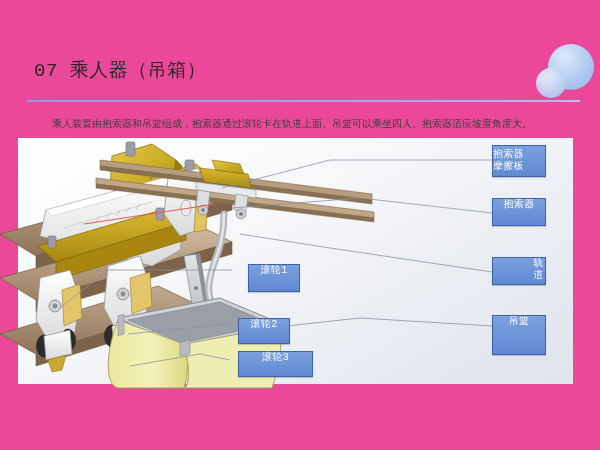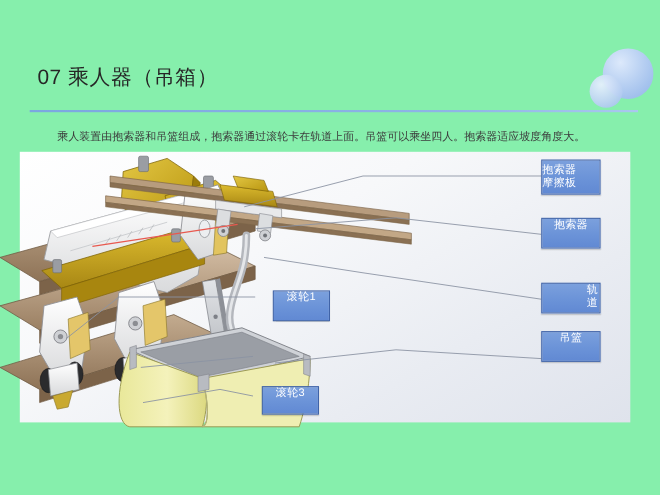--- a/index.html
+++ b/index.html
@@ -1,21 +1,21 @@
 <!DOCTYPE html>
 <html><head>
 <meta charset="utf-8">
 <style>
   html,body{margin:0;padding:0;}
   body{
     width:600px;height:450px;background:#ffffff;overflow:hidden;
     font-family:"Liberation Sans","DejaVu Sans",sans-serif;
     position:relative;
   }
-  .slide{position:absolute;inset:0;background:#86efac;}
+  .slide{position:absolute;inset:0;background:#ec4899;font-family:Liberation Mono, monospace;}
 
   
   .deco{position:absolute;right:0;top:40px;width:90px;height:62px;overflow:hidden;}
   .deco .c-big{
     position:absolute;right:6px;top:4px;width:46px;height:46px;border-radius:50%;
     background:radial-gradient(circle at 35% 28%, #dce9fb 0%, #b8d0f2 45%, #8fb3e8 100%);
   }
   .deco .c-small{
     position:absolute;right:34px;top:28px;width:30px;height:30px;border-radius:50%;
     background:radial-gradient(circle at 35% 30%, #e6f0fd 0%, #c3d7f4 50%, #9dbcec 100%);
@@ -222,23 +222,24 @@
         <path d="M128,196 L230,186"></path>
         <path d="M130,228 L200,216 L230,222"></path>
         <path d="M222,50 L330,22 L492,22"></path>
         <path d="M232,70 L360,60 L492,75"></path>
         <path d="M240,96 L330,110 L492,134"></path>
         <path d="M250,192 L360,180 L492,188"></path>
       </g>
     </svg>
 
     <div class="label" style="left:248px;top:126px;width:52px;height:28px;">滚轮1</div>
-    <div class="label" style="left:238px;top:213px;width:52px;height:26px;">滚轮3</div>
+    <div class="label" style="left:238px;top:180px;width:52px;height:26px;">滚轮2</div>
+    <div class="label" style="left:238px;top:213px;width:75px;height:26px;">滚轮3</div>
 
     <div class="label two-line" style="left:492px;top:7px;width:54px;height:32px;">
       <span>抱索器</span>
       <span>摩擦板</span>
     </div>
     <div class="label" style="left:492px;top:60px;width:54px;height:28px;">抱索器</div>
     <div class="label" style="left:492px;top:119px;width:54px;height:28px;padding-left:39px;">轨道</div>
-    <div class="label" style="left:492px;top:163px;width:54px;height:28px;">吊篮</div>
+    <div class="label" style="left:492px;top:177px;width:54px;height:40px;">吊篮</div>
   </div>
 </div>
 
 </body></html>

